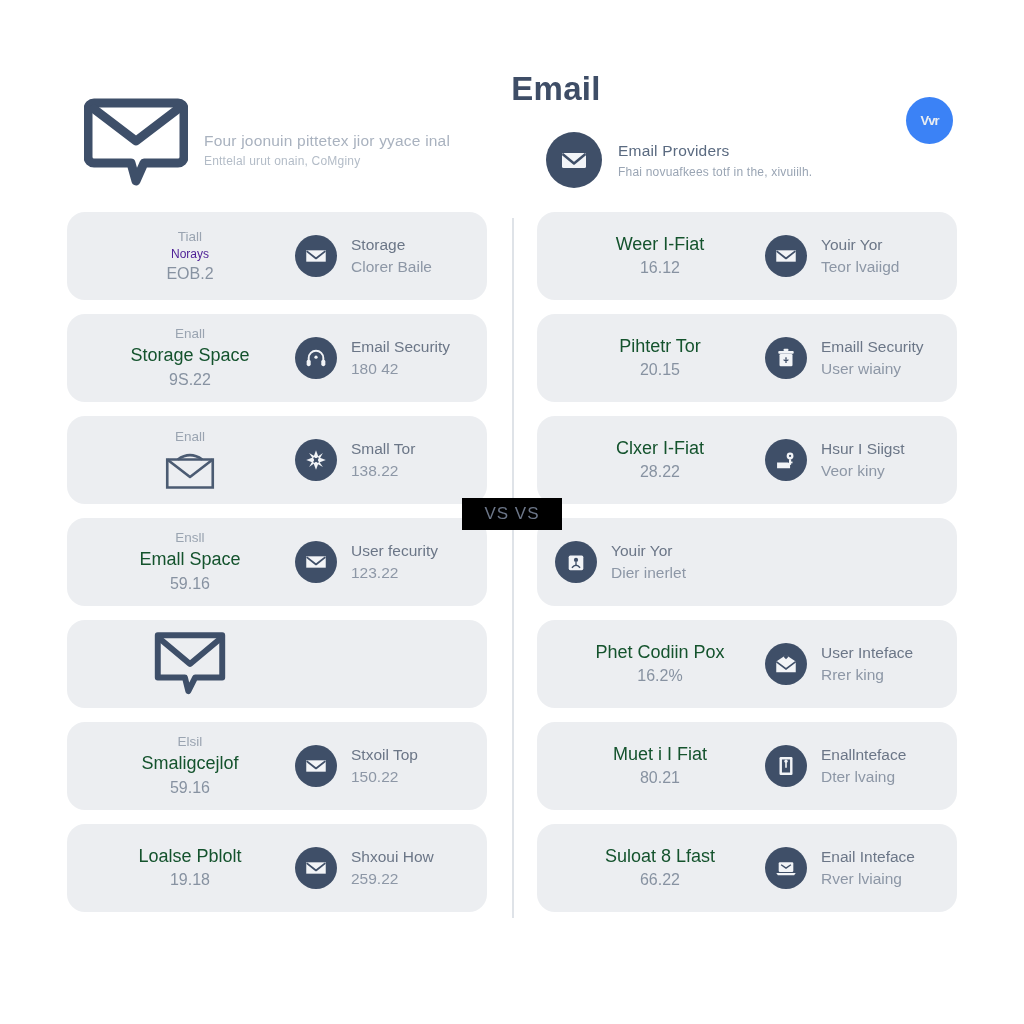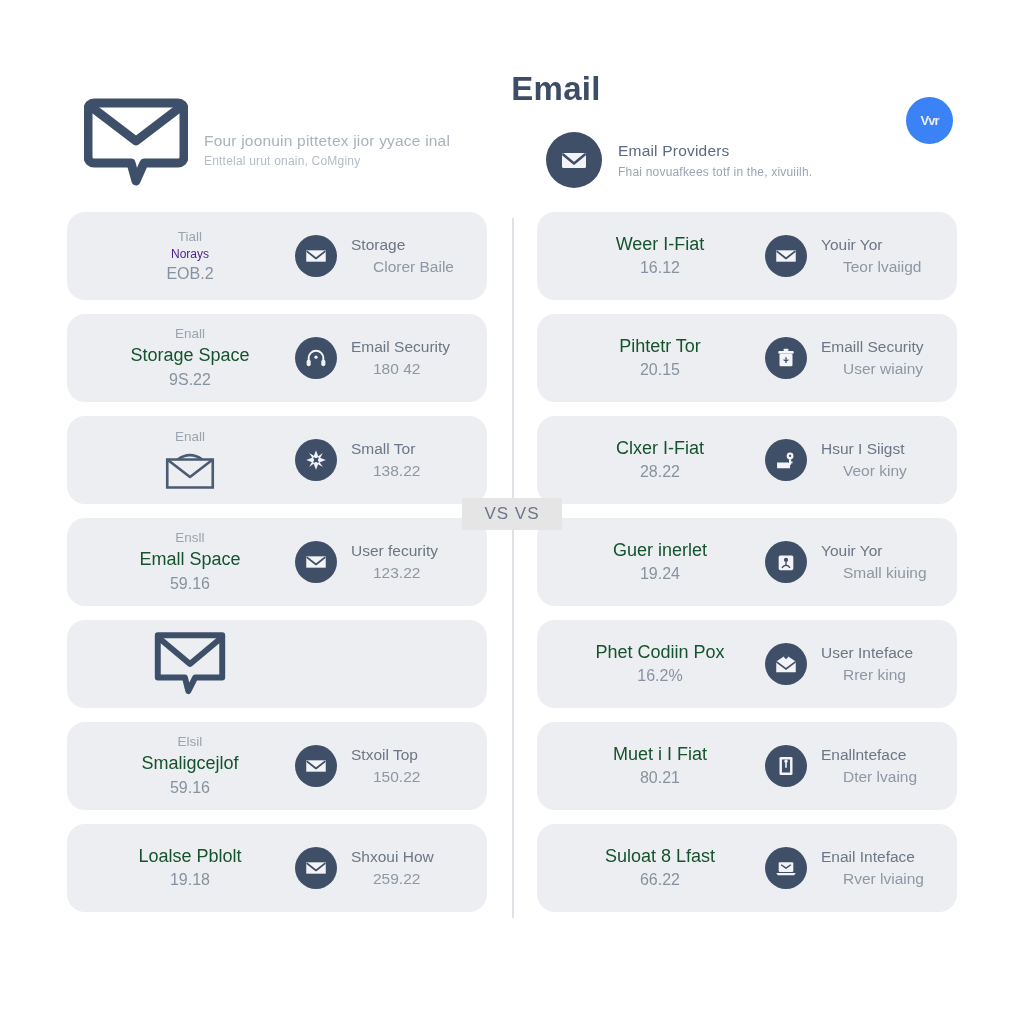--- a/index.html
+++ b/index.html
@@ -124,41 +124,41 @@
 
   .row-detail {
     display: flex;
     align-items: center;
     gap: 14px;
     flex: 1 1 auto;
   }
   .row .circle-icon { width: 42px; height: 42px; }
   .d-text { line-height: 1.45; }
   .d-title { font-size: 15.5px; color: #6b7687; }
-  .d-sub   { font-size: 15.5px; color: #8d97a6; margin-left: 22px; }
+  .d-sub   { font-size: 15.5px; color: #8d97a6; }
 
   
   .outline-env { display: block; margin: 0 auto; }
 
   
   .divider {
     position: absolute;
     left: 512px;
     top: 218px;
     width: 2px;
     height: 700px;
     background: #dfe3e8;
   }
   .vs-wrap {
     position: absolute;
     left: 462px;
     top: 498px;
     width: 100px;
     text-align: center;
-    background: #e5e5e5;
+    background: #000000;
     padding: 6px 0;
     font-size: 17px;
     letter-spacing: 1px;
     color: #6c7688;
   }
 </style>
 </head>
 <body>
 
 <div class="page-title">Email</div>
@@ -378,36 +378,32 @@
             <circle cx="21" cy="11" r="1.4" fill="#3f4f68"></circle>
           </svg>
         </span>
         <div class="d-text">
           <div class="d-title">Hsur I Siigst</div>
           <div class="d-sub">Veor kiny</div>
         </div>
       </div>
     </div>
     <div class="row">
-      <div class="row-metric">
-        <div class="m-label strong">Guer inerlet</div>
-        <div class="m-value">19.24</div>
-      </div>
       <div class="row-detail">
         <span class="circle-icon">
           <svg viewBox="0 0 32 32" width="26" height="26" aria-hidden="true">
             <rect x="7" y="8" width="18" height="18" rx="2" fill="#f2f4f7"></rect>
             <circle cx="16" cy="13.5" r="2.6" fill="#3f4f68"></circle>
             <path d="M11 23 q5-6 10 0" fill="none" stroke="#3f4f68" stroke-width="1.8"></path>
             <path d="M16 16 v5" stroke="#3f4f68" stroke-width="1.6"></path>
           </svg>
         </span>
         <div class="d-text">
           <div class="d-title">Youir Yor</div>
-          <div class="d-sub">Small kiuing</div>
+          <div class="d-sub">Dier inerlet</div>
         </div>
       </div>
     </div>
     <div class="row">
       <div class="row-metric">
         <div class="m-label strong">Phet Codiin Pox</div>
         <div class="m-value">16.2%</div>
       </div>
       <div class="row-detail">
         <span class="circle-icon">

